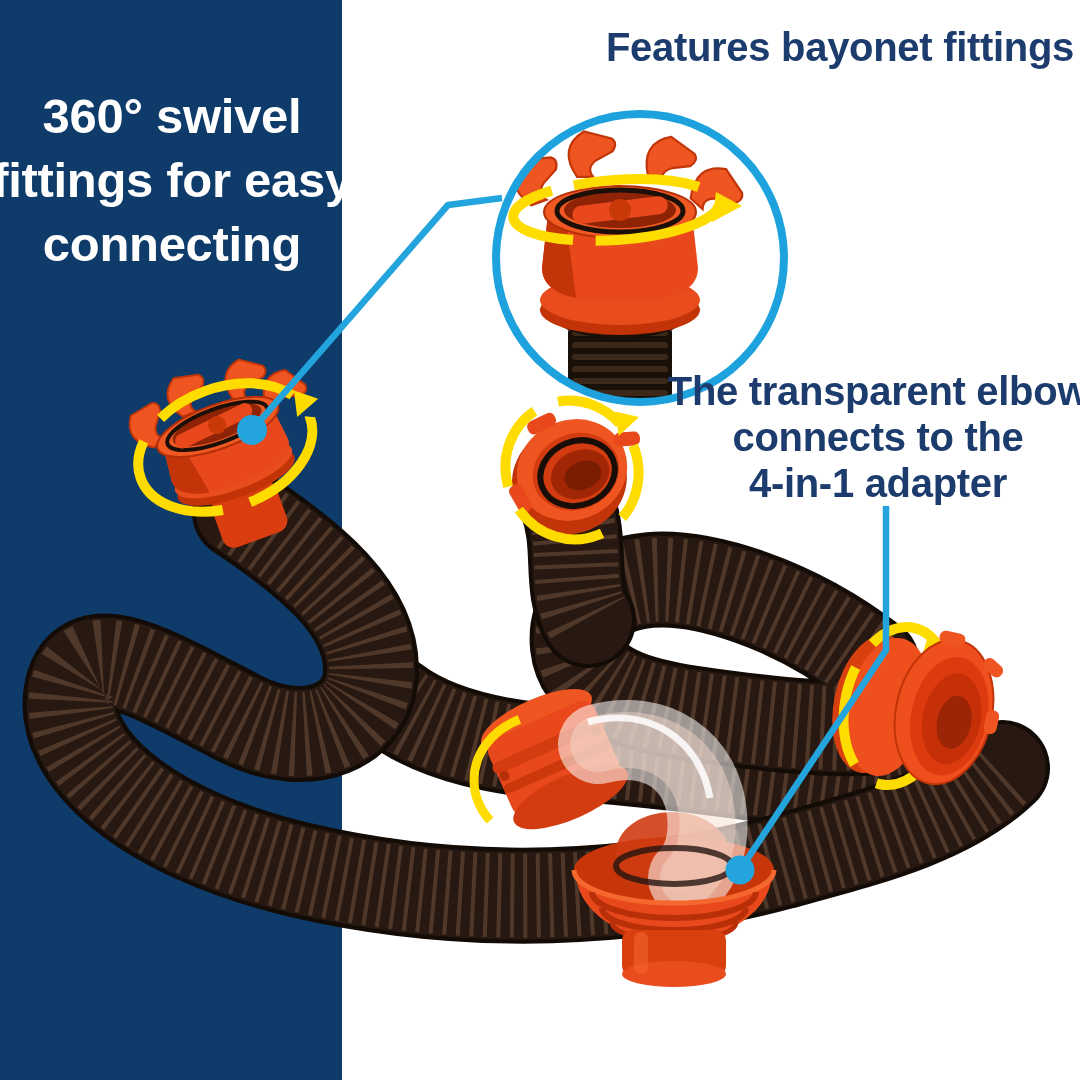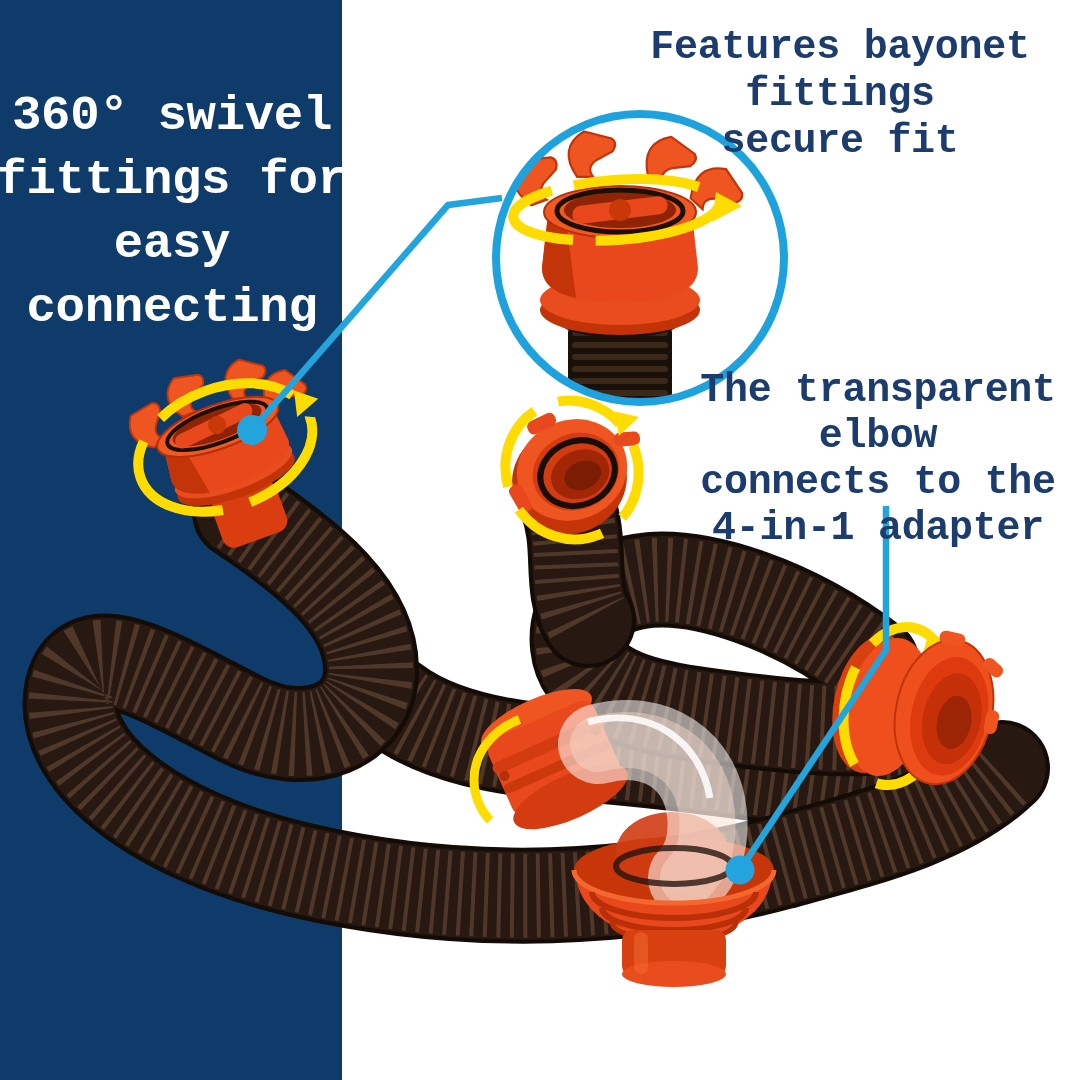--- a/index.html
+++ b/index.html
@@ -1,21 +1,21 @@
 <!DOCTYPE html>
 <html><head>
 <meta charset="utf-8">
 <style>
   html,body{margin:0;padding:0;background:#fff;}
   .canvas{
     position:relative;width:1080px;height:1080px;overflow:hidden;
     background:#ffffff;font-family:"Liberation Sans",sans-serif;
   }
   .canvas svg{position:absolute;left:0;top:0;}
-  .caption{position:absolute;font-weight:700;text-align:center;letter-spacing:-0.3px;font-family:Liberation Mono, monospace;}
+  .caption{position:absolute;font-weight:700;text-align:center;letter-spacing:-0.3px;}
   .cap-left{left:-18px;top:84px;width:380px;font-size:49px;line-height:64px;color:#ffffff;}
   .cap-tr{left:604px;top:24px;width:472px;font-size:40px;line-height:47px;color:#1d3c6e;}
   .cap-mr{left:662px;top:368px;width:432px;font-size:40px;line-height:46px;color:#1d3c6e;}
   .hoseBase{fill:none;stroke:#120b06;stroke-width:96;stroke-linecap:round;}
   .hoseBody{fill:none;stroke:#271811;stroke-width:88;stroke-linecap:round;}
   .ridge{fill:none;stroke:#5a4130;stroke-width:84;stroke-dasharray:4 9;opacity:.8;stroke-linecap:butt;}
   .blueline{fill:none;stroke:#24a4dd;stroke-width:6.5;stroke-linejoin:round;}
 </style>
 </head>
 <body>
@@ -175,21 +175,20 @@
 </svg>
 
 <div class="caption cap-left">
   <div>360° swivel</div>
   <div>fittings for easy</div>
   <div>connecting</div>
 </div>
 
 <div class="caption cap-tr">
   <div>Features bayonet fittings</div>
-  <div>secure fit</div>
 </div>
 
 <div class="caption cap-mr">
   <div>The transparent elbow</div>
   <div>connects to the</div>
   <div>4-in-1 adapter</div>
 </div>
 
 </div>
 

